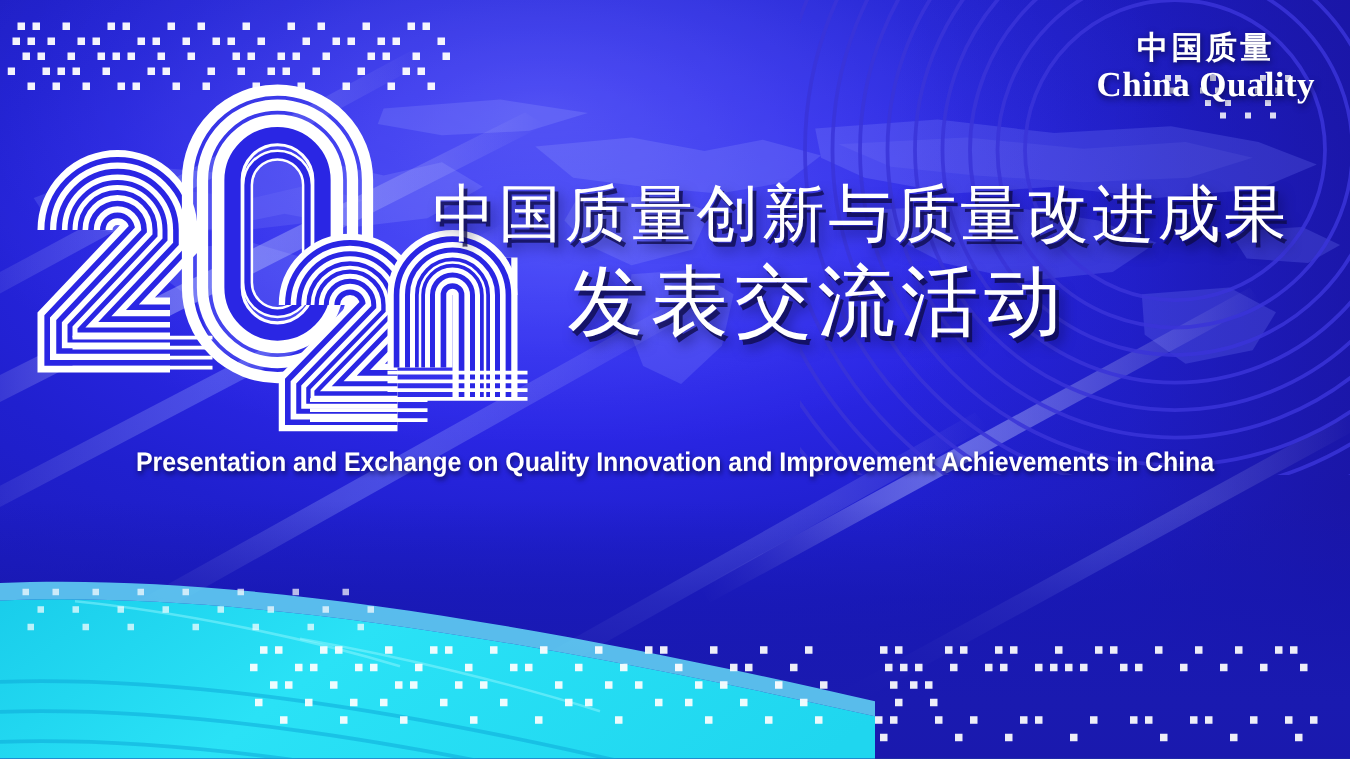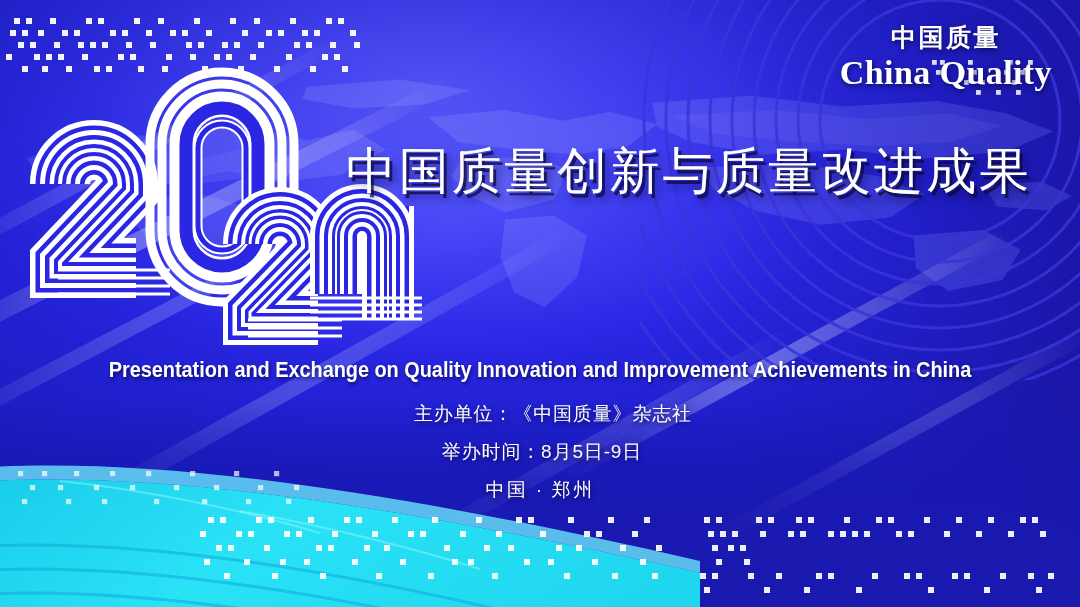--- a/index.html
+++ b/index.html
@@ -152,21 +152,21 @@
   }
   .logo-cn {
     font-family: "DejaVu Sans", "Liberation Sans", sans-serif;
     font-size: 25px;
     font-weight: 700;
     letter-spacing: .10em;
     line-height: 1.12;
   }
   .logo-en {
     font-family: "Liberation Serif", "DejaVu Serif", serif;
-    font-size: 34px;
+    font-size: 28px;
     font-weight: 700;
     letter-spacing: .012em;
     line-height: 1.15;
     margin-top: 1px;
   }
 </style>
 </head>
 <body>
 
 <div id="poster">
@@ -624,23 +624,19 @@
     </svg>
   </div>
 
   <div class="logo">
     <div class="logo-cn">中国质量</div>
     <div class="logo-en">China Quality</div>
   </div>
 
   <div class="headline">
     <div class="hl-line hl-1">中国质量创新与质量改进成果</div>
+    <div class="hl-line hl-2">发表交流活动</div>
   </div>
 
   <div class="subtitle">Presentation and Exchange on Quality Innovation and Improvement Achievements in China</div>
 
-  <div class="info">
-    <div class="info-row r1">主办单位：《中国质量》杂志社</div>
-    <div class="info-row r2">举办时间：8月5日-9日</div>
-    <div class="info-row r3">中国 · 郑州</div>
-  </div>
 
 </div>
 
 </body></html>

